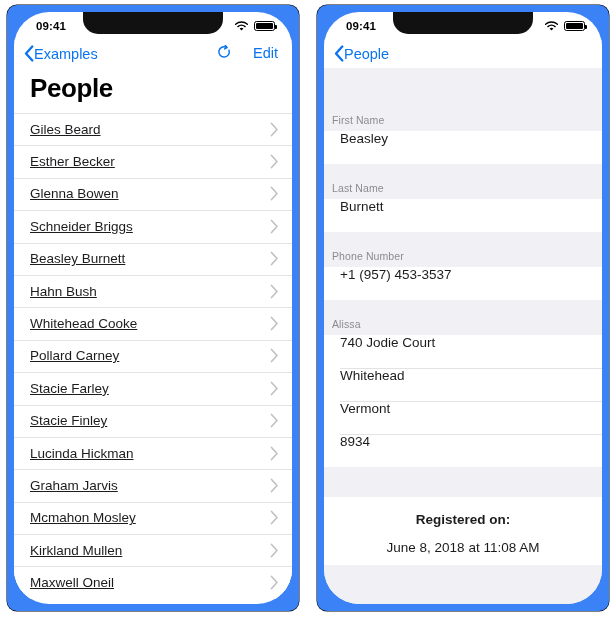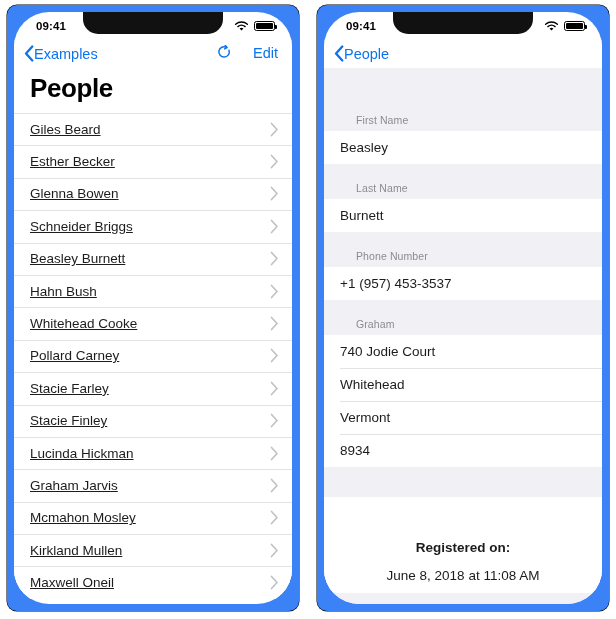--- a/index.html
+++ b/index.html
@@ -157,32 +157,32 @@
   }
   .chev-right { display:block; }
 
   
   .detail-scroll {
     background:#f1f1f5;
     height:100%;
   }
   .spacer-top { height:38px; background:#f1f1f5; }
   .group-header {
-    padding:8px 16px 5px 32px;
+    padding:8px 16px 5px 8px;
     font-size:10.5px;
     color:#8b8b90;
     background:#f1f1f5;
     letter-spacing:0.1px;
   }
   .group-rows { background:#fff; }
   .detail-row {
     position:relative;
     height:33px;
     display:flex;
-    align-items:center;
+    align-items:flex-start;
     padding:0 16px;
     background:#fff;
     cursor:pointer;
   }
   .detail-row + .detail-row::before {
     content:"";
     position:absolute;
     top:0; left:16px; right:0;
     height:1px;
     background:#e3e3e6;
@@ -196,21 +196,20 @@
   .footer-block {
     background:#fff;
     padding:15px 16px 10px 16px;
     text-align:center;
   }
   .footer-title {
     font-size:13.5px;
     font-weight:bold;
     color:#1c1c1e;
     margin-bottom:13px;
-    margin-top:28px;
   }
   .footer-date {
     font-size:13.5px;
     color:#1c1c1e;
   }
 </style>
 </head>
 <body>
 
 <div class="stage">
@@ -387,21 +386,21 @@
               </div>
             </div>
             <div class="group-gap"></div>
             <div class="group-header">Phone Number</div>
             <div class="group-rows">
               <div class="detail-row">
                 <span class="detail-value">+1 (957) 453-3537</span>
               </div>
             </div>
             <div class="group-gap"></div>
-            <div class="group-header">Graham</div>
+            <div class="group-header">Alissa</div>
             <div class="group-rows">
               <div class="detail-row">
                 <span class="detail-value">740 Jodie Court</span>
               </div>
               <div class="detail-row">
                 <span class="detail-value">Whitehead</span>
               </div>
               <div class="detail-row">
                 <span class="detail-value">Vermont</span>
               </div>

